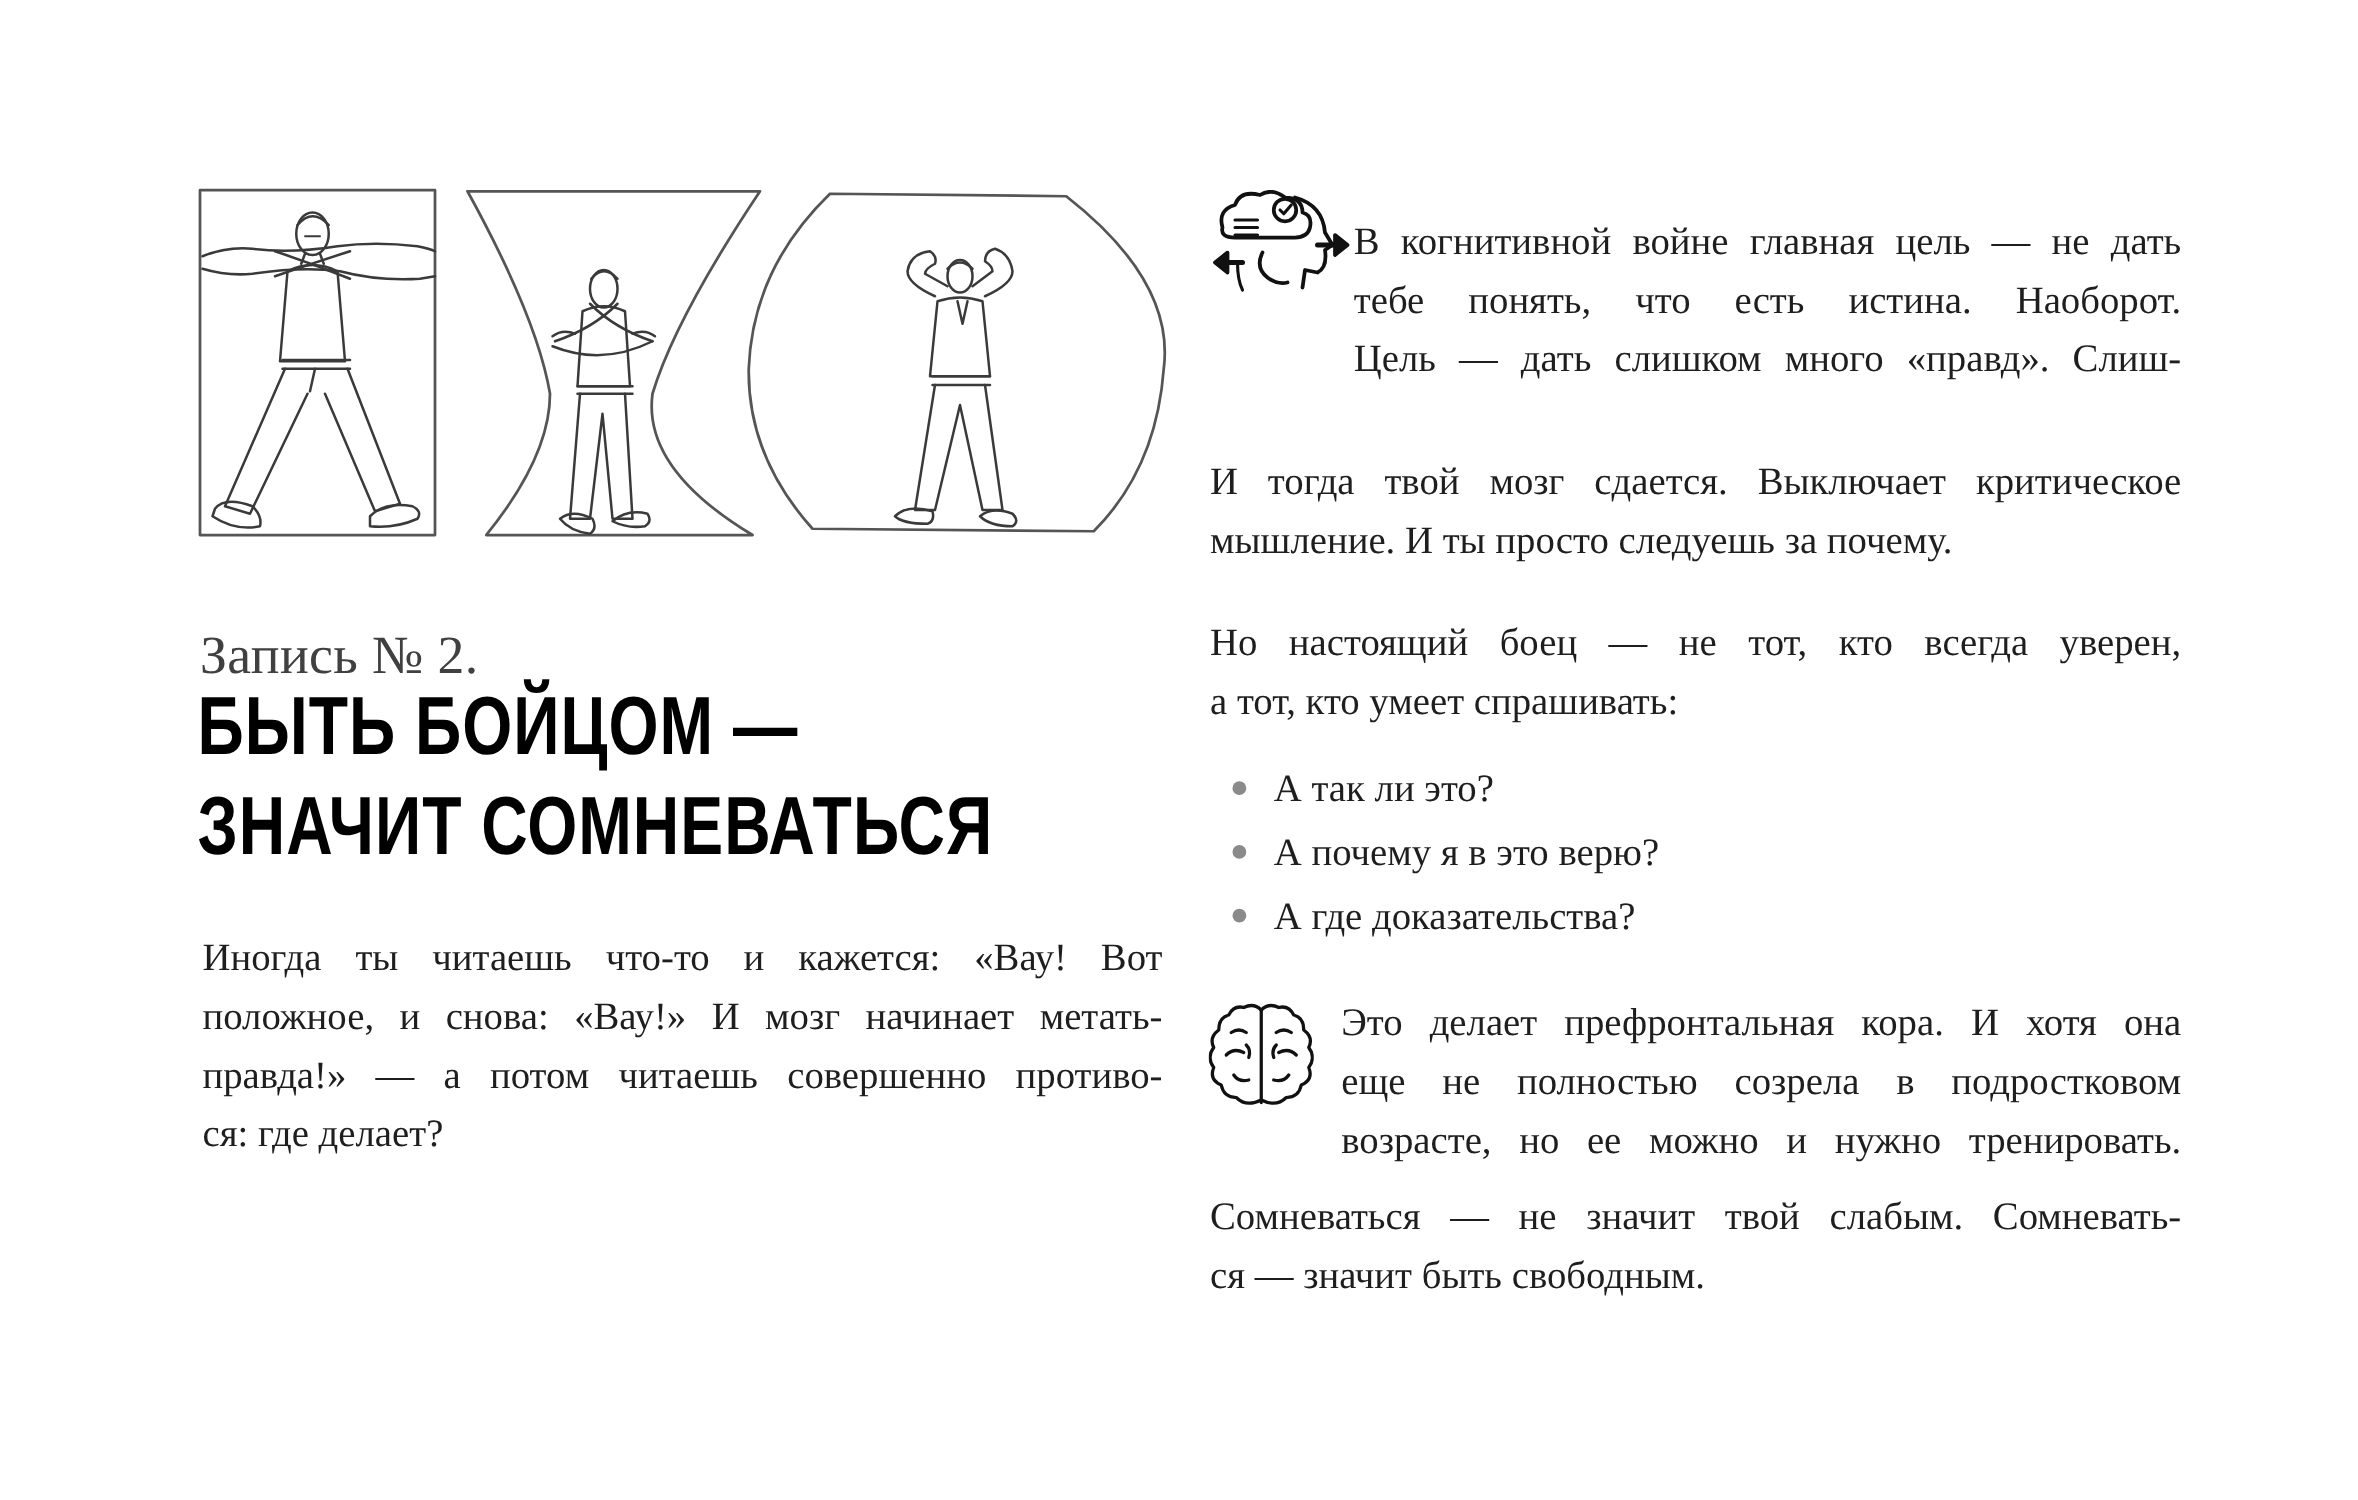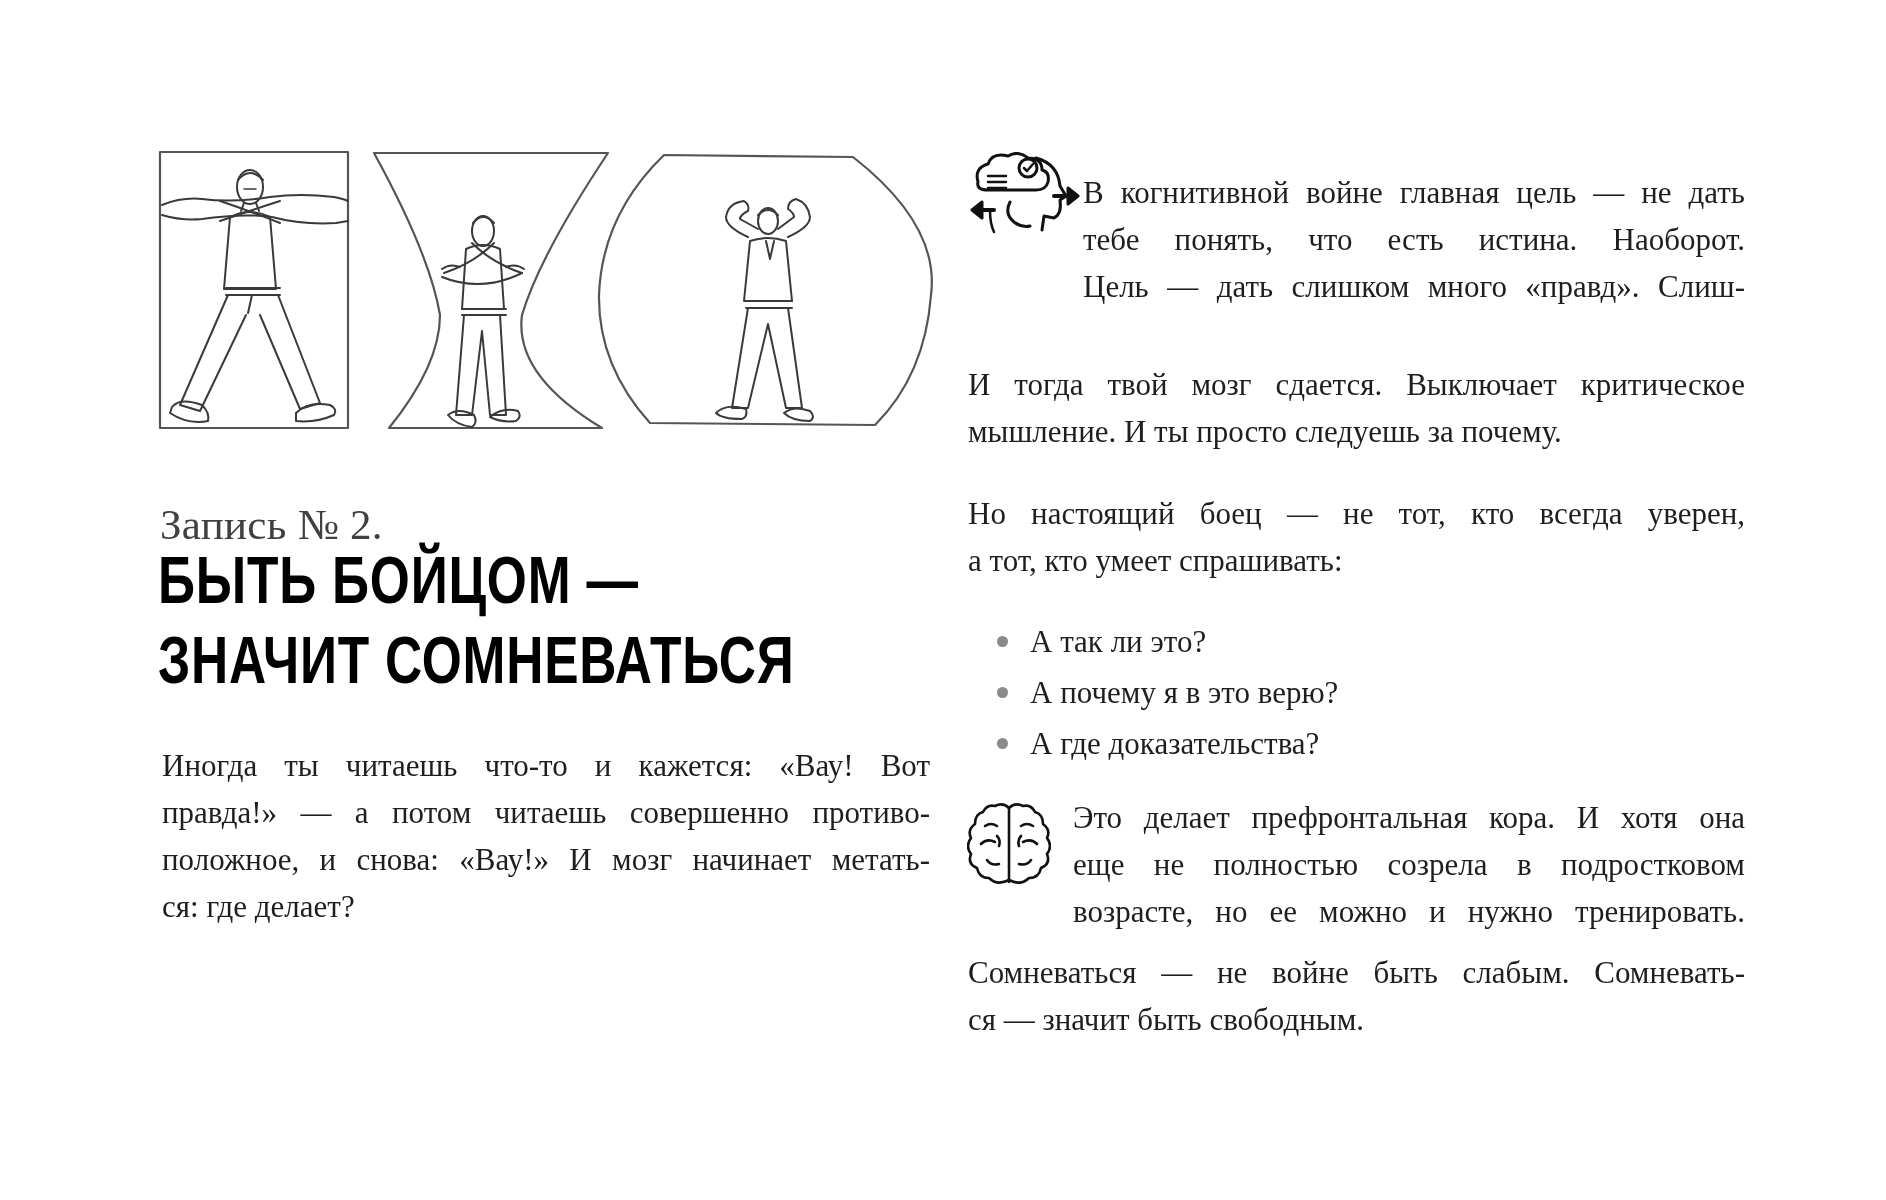--- a/index.html
+++ b/index.html
@@ -17,21 +17,21 @@
   .para { position:absolute; font-size:31px; line-height:47px; margin:0; color:#1e1e1e;
           text-align:justify; }
   .para span.line { display:block; white-space:nowrap; text-align-last:justify; }
   .para span.line.last { text-align-last:left; }
 
   .left-body { left:162px; top:742px; width:768px; }
 
   .r-block1 { left:1083px; top:157px; width:662px;margin-top:12px; }
   .r-p2 { left:968px; top:361px; width:777px; }
   .r-p3 { left:968px; top:490px; width:777px; }
-  .bullets { position:absolute; left:968px; top:601px; width:777px; margin:15px; padding:0; list-style:none;
+  .bullets { position:absolute; left:968px; top:601px; width:777px; margin:4px; padding:0; list-style:none;
              font-size:31px; line-height:51px; color:#1e1e1e; }
   .bullets li { position:relative; padding-left:47px; }
   .bullets .dot { position:absolute; left:14px; top:20px; width:11px; height:11px; border-radius:50%; background:#8a8a8a; }
   .r-block2 { left:1073px; top:794px; width:672px; }
   .r-p5 { left:968px; top:949px; width:777px; }
 
   .icon { position:absolute; }
 </style>
 </head>
 <body>
@@ -96,22 +96,22 @@
 </div>
 
 <div class="entry-label">Запись № 2.</div>
 <h1 class="heading">
   <span style="display:block">Быть бойцом —</span>
   <span style="display:block">значит сомневаться</span>
 </h1>
 
 <p class="para left-body">
   <span class="line">Иногда ты читаешь что-то и кажется: «Вау! Вот</span>
+  <span class="line">положное, и снова: «Вау!» И мозг начинает метать-</span>
   <span class="line">правда!» — а потом читаешь совершенно противо-</span>
-  <span class="line">положное, и снова: «Вау!» И мозг начинает метать-</span>
   <span class="line last">ся: где делает?</span>
 </p>
 
 <div class="icon" style="left:970px; top:152px; width:110px; height:88px;">
   <svg viewBox="0 0 110 88" width="110" height="88" fill="none" stroke="#111" stroke-width="3" stroke-linecap="round" stroke-linejoin="round">
 
     <path d="M8 30 q-4 -14 10 -18 q4 -12 20 -8 q10 -6 20 2 q14 0 14 12 q8 2 6 12 q-2 8 -12 8 h-48 q-12 0 -10 -8 z"></path>
     <path d="M18 24 h18 M18 30 h18 M18 36 h18" stroke-width="2.5"></path>
 
     <circle cx="58" cy="16" r="9" fill="#fff"></circle>
@@ -158,15 +158,15 @@
     <path d="M66 26 q-6 -4 -12 0 M70 44 q-6 -6 -14 -2 M64 60 q-4 6 -12 4 M54 36 q-4 4 -2 10"></path>
   </svg>
 </div>
 <p class="para r-block2">
   <span class="line">Это делает префронтальная кора. И хотя она</span>
   <span class="line">еще не полностью созрела в подростковом</span>
   <span class="line">возрасте, но ее можно и нужно тренировать.</span>
 </p>
 
 <p class="para r-p5">
-  <span class="line">Сомневаться — не войне быть слабым. Сомневать-</span>
+  <span class="line">Сомневаться — не значит твой слабым. Сомневать-</span>
   <span class="line last">ся — значит быть свободным.</span>
 </p>
 
 </body></html>

